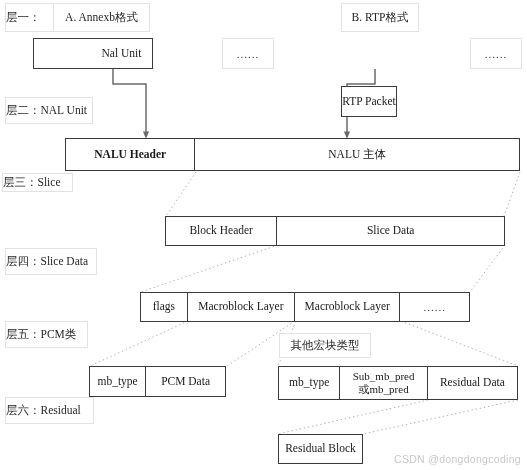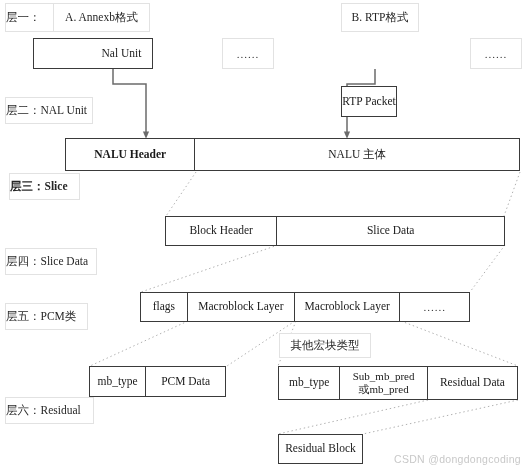--- a/index.html
+++ b/index.html
@@ -134,29 +134,29 @@
   </svg>
 
   <div class="caption left" style="left:5px; top:3px; width:62px; height:29px;">
     <span>层一：</span>
   </div>
 
   <div class="caption left" style="left:5px; top:97px; width:88px; height:27px;">
     <span>层二：NAL Unit</span>
   </div>
 
-  <div class="caption left" style="left:9px; top:173px; width:71px; height:27px;font-weight:bold;">
+  <div class="caption left" style="left:2px; top:173px; width:71px; height:19px;">
     <span>层三：Slice</span>
   </div>
 
   <div class="caption left" style="left:5px; top:248px; width:92px; height:27px;">
     <span>层四：Slice Data</span>
   </div>
 
-  <div class="caption left" style="left:5px; top:303px; width:83px; height:27px;">
+  <div class="caption left" style="left:5px; top:321px; width:83px; height:27px;">
     <span>层五：PCM类</span>
   </div>
 
   <div class="caption left" style="left:5px; top:397px; width:89px; height:27px;">
     <span>层六：Residual</span>
   </div>
 
   <div class="caption center" style="left:53px; top:3px; width:97px; height:29px;">
     <span>A. Annexb格式</span>
   </div>

